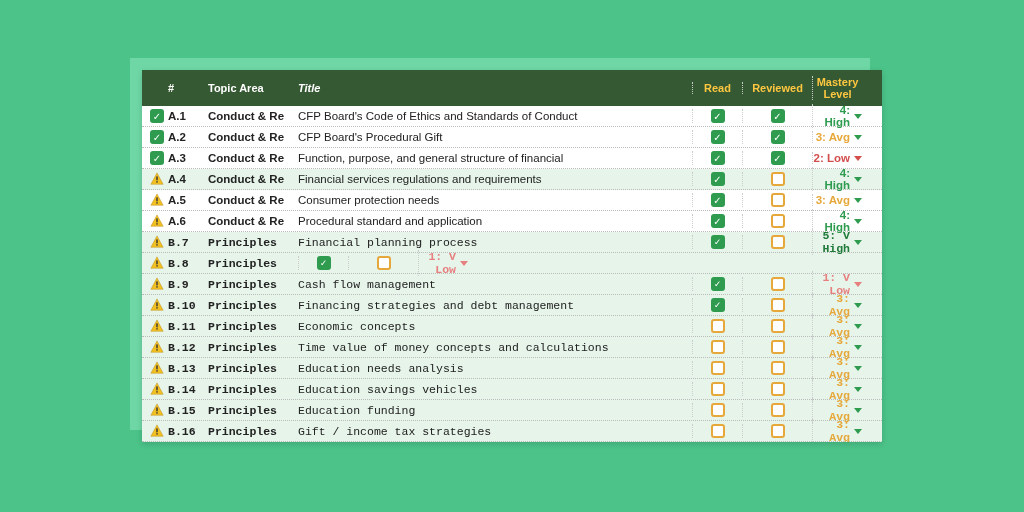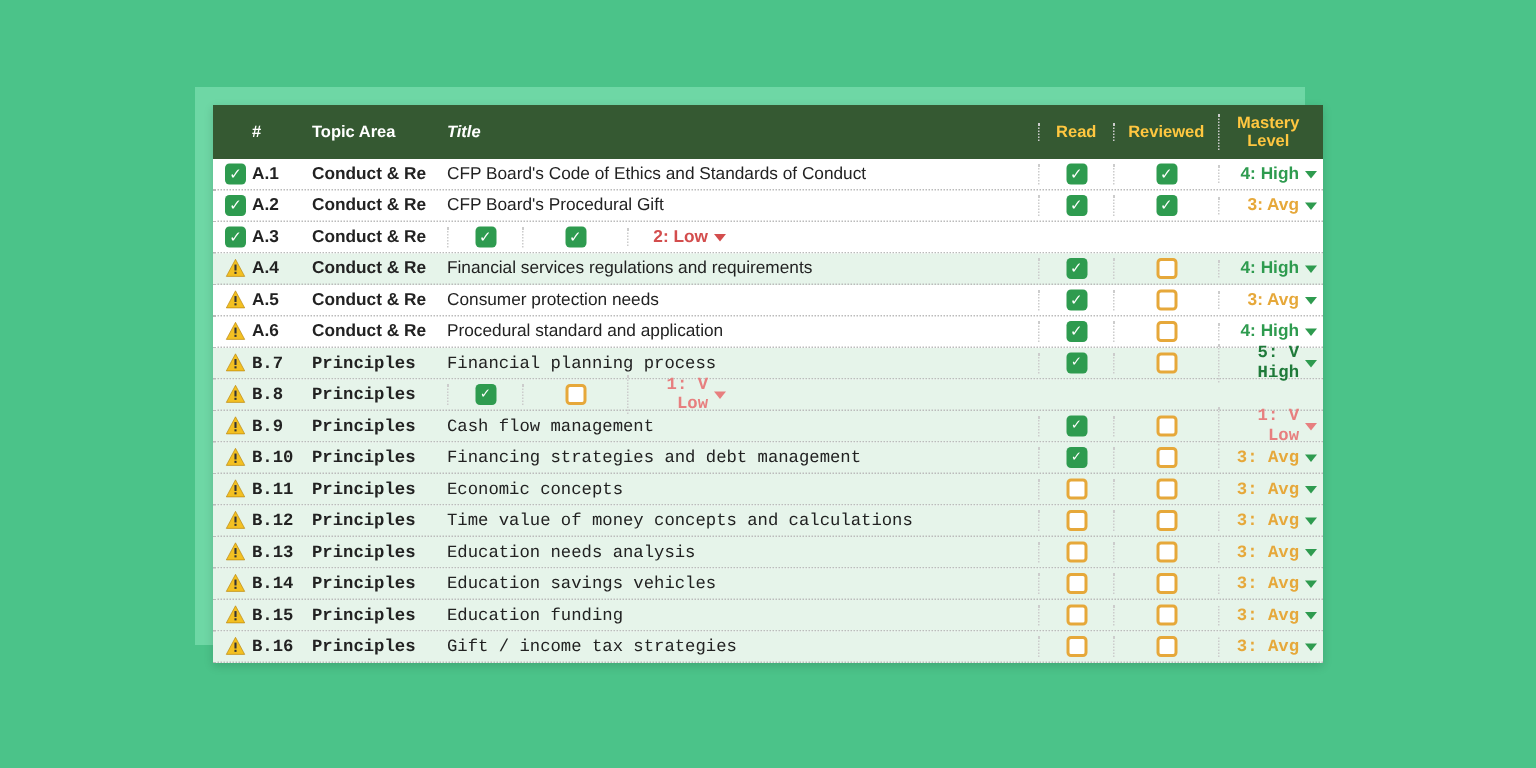--- a/index.html
+++ b/index.html
@@ -55,21 +55,21 @@
     }
     .row:nth-child(4) { background:#e6f4ea; } 
     .rows .row.band { background:#e6f4ea;font-family:Liberation Mono, monospace; }
     .col-status { width:22px; display:flex; justify-content:center; }
     .col-num    { width:40px; font-weight:bold; }
     .col-area   { width:90px; font-weight:bold; }
     .col-title  { flex:1; white-space:nowrap; overflow:hidden; text-overflow:ellipsis; padding-right:4px;}
     .col-read, .col-rev { display:flex; justify-content:center; align-items:center; }
     .col-read   { width:50px; }
     .col-rev    { width:70px; }
-    .col-mas    { width:70px; text-align:right; padding-right:4px; display:flex; justify-content:flex-end; align-items:center; gap:4px; font-weight:bold; }
+    .col-mas    { width:70px; text-align:right; padding-right:20px; display:flex; justify-content:flex-end; align-items:center; gap:4px; font-weight:bold; }
     .chk {
       width:14px; height:14px;
       border-radius:3px;
       display:inline-flex; align-items:center; justify-content:center;
       font-size:10px; color:#fff;
     }
     .chk.green { background:#2e9b4f; }
     .chk.empty { background:#fff; border:2px solid #e6a83a; border-radius:3px; }
     .warn {
       width:14px; height:14px;
@@ -143,20 +143,21 @@
             <span class="mlabel-avg">3: Avg</span>
             <span class="caret "></span>
           </span>
         </div>
         <div class="row">
           <span class="col-status">
             <span class="chk green">✓</span>
           </span>
           <span class="col-num">A.3</span>
           <span class="col-area">Conduct &amp; Re</span>
+          <span class="col-title">Function, purpose, and general structure of financial</span>
           <span class="col-read">
             <span class="chk green">✓</span>
           </span>
           <span class="col-rev">
             <span class="chk green">✓</span>
           </span>
           <span class="col-mas">
             <span class="mlabel-low">2: Low</span>
             <span class="caret red"></span>
           </span>

